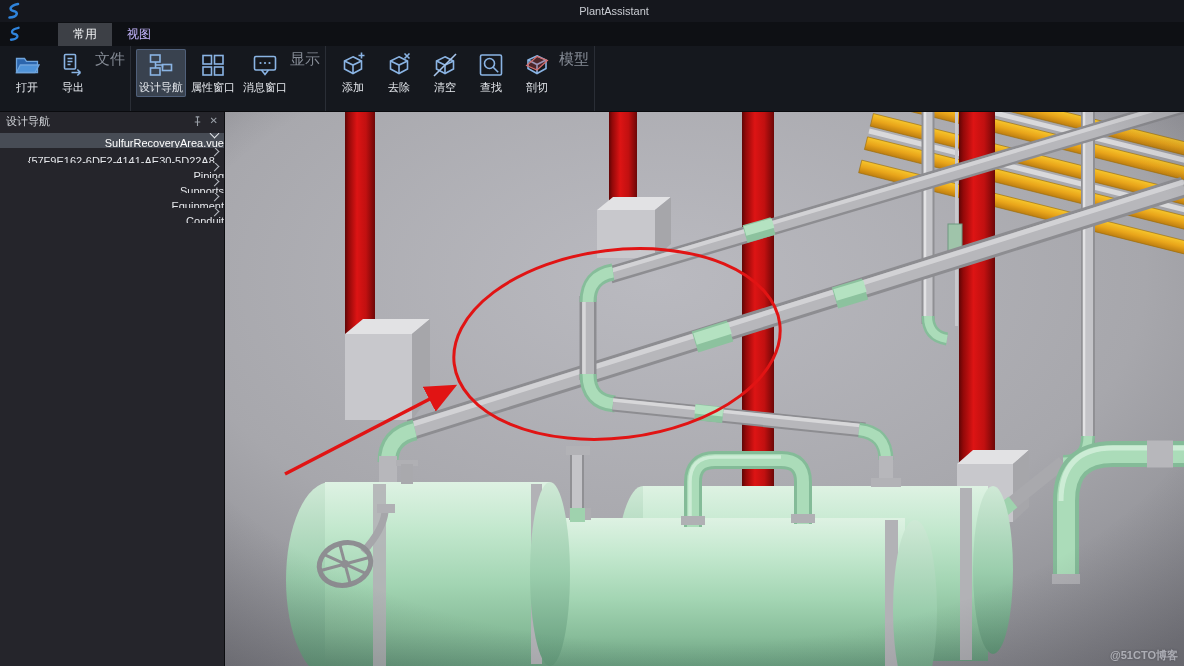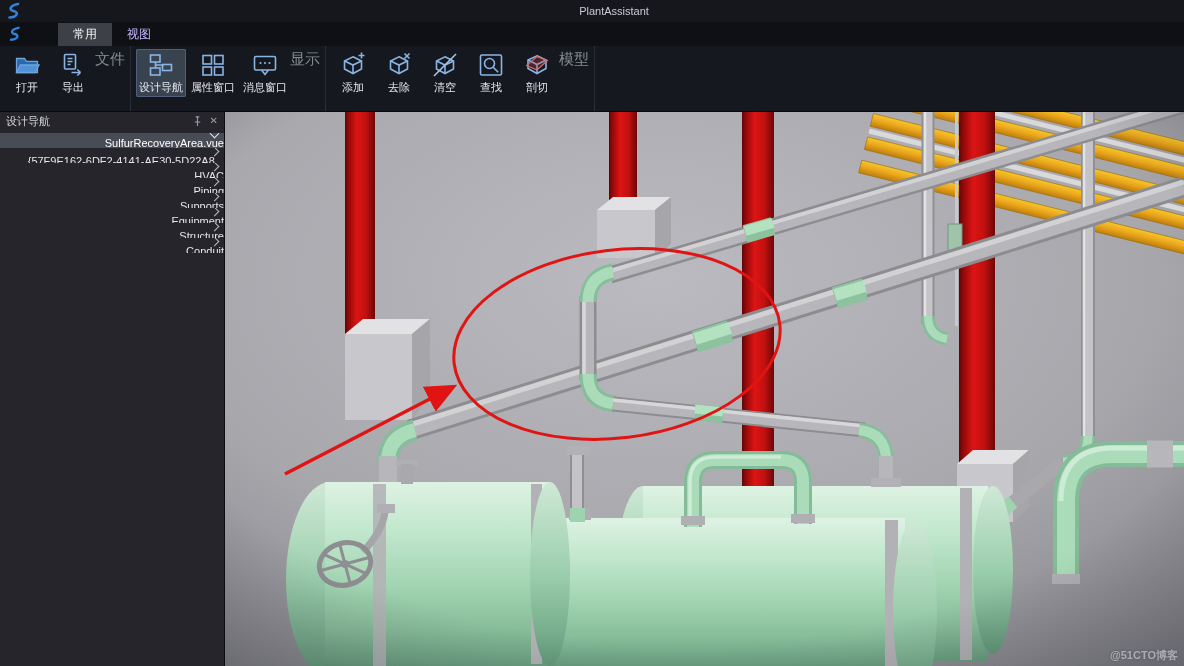--- a/index.html
+++ b/index.html
@@ -191,37 +191,29 @@
       <div class="trow root">
         <span class="chev open"></span>
         <span>SulfurRecoveryArea.vue</span>
       </div>
       <div class="trow child">
         <span class="chev"></span>
         <span>{57F9E162-6DF2-4141-AE30-5D22A8...</span>
       </div>
       <div class="trow child">
         <span class="chev"></span>
-        <span>HVAC</span>
-      </div>
-      <div class="trow child">
-        <span class="chev"></span>
         <span>Piping</span>
       </div>
       <div class="trow child">
         <span class="chev"></span>
         <span>Supports</span>
       </div>
       <div class="trow child">
         <span class="chev"></span>
         <span>Equipment</span>
-      </div>
-      <div class="trow child">
-        <span class="chev"></span>
-        <span>Structure</span>
       </div>
       <div class="trow child">
         <span class="chev"></span>
         <span>Conduit</span>
       </div>
     </div>
   </aside>
 
   <div class="viewport">
     <svg class="scene" viewBox="0 0 959 554">

